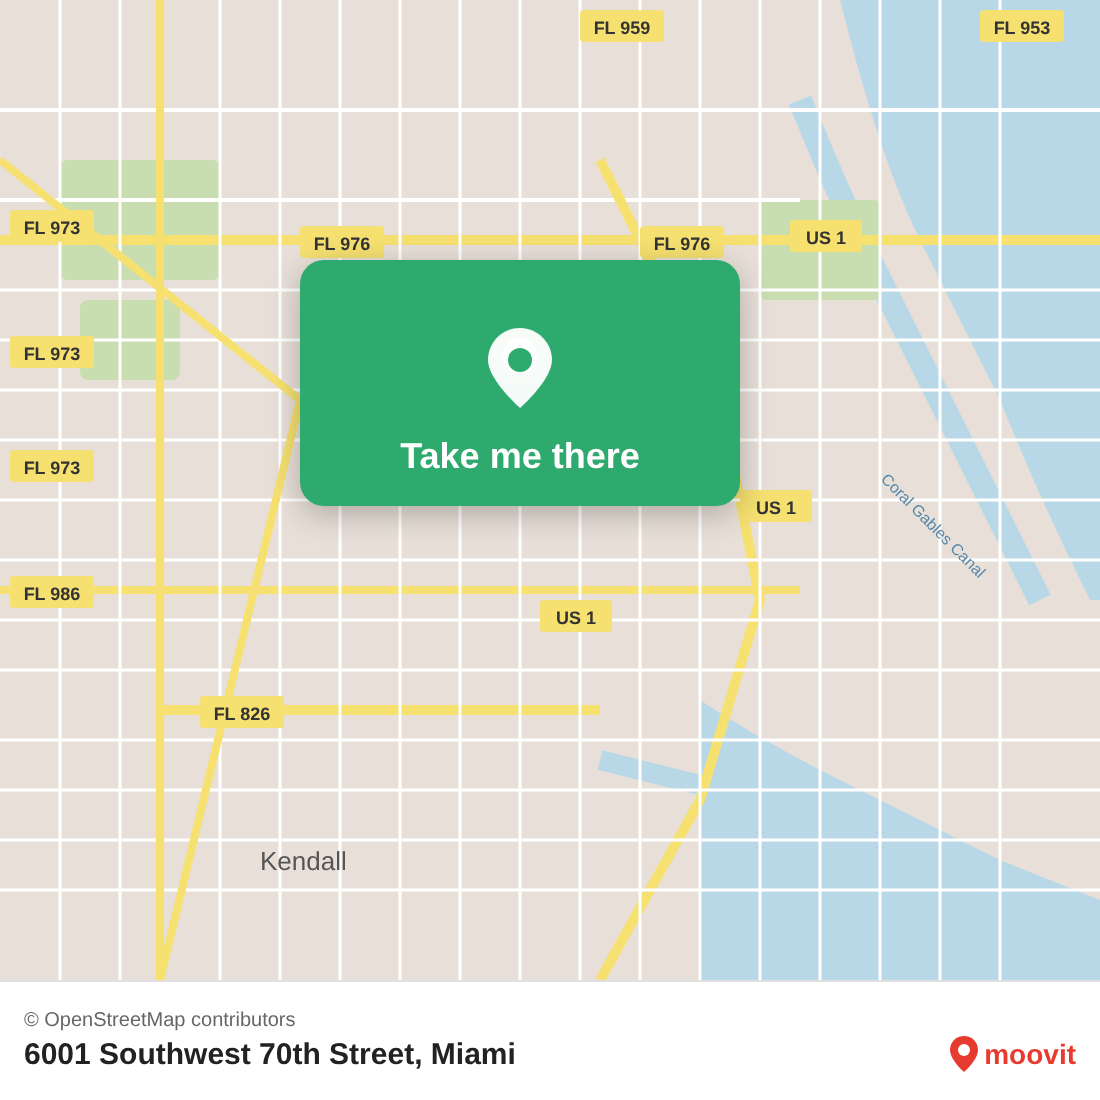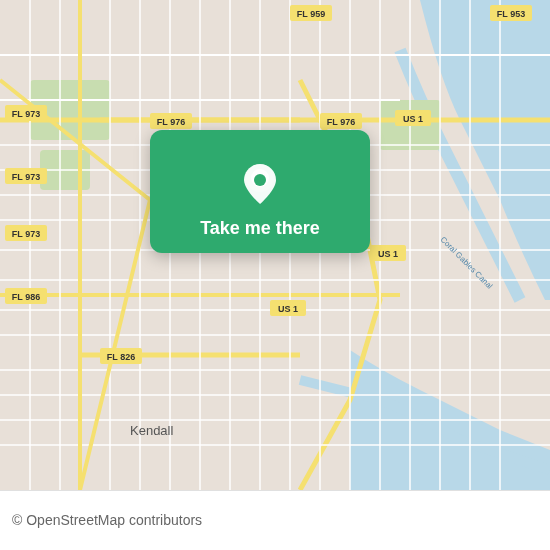--- a/index.html
+++ b/index.html
@@ -53,21 +53,21 @@
       height: 60px;
       background: white;
       display: flex;
       flex-direction: column;
       justify-content: center;
       padding: 4px 12px;
       border-top: 1px solid #e0e0e0;
     }
 
     .attribution {
-      font-size: 14px;
+      font-size: 10px;
       color: #666;
       margin-bottom: 2px;
     }
 
     .address-line {
       font-size: 15px;
       font-weight: 600;
       color: #222;
       display: flex;
       align-items: center;
@@ -210,13 +210,23 @@
       <circle cx="24" cy="18" r="9" fill="white" opacity="0.9"></circle>
       <path d="M24 4 C15.2 4 8 11.2 8 20 C8 30 24 44 24 44 C24 44 40 30 40 20 C40 11.2 32.8 4 24 4 Z" fill="white" opacity="0.95"></path>
       <circle cx="24" cy="20" r="6" fill="#2eaa6e"></circle>
     </svg>
     <span class="take-me-there">Take me there</span>
   </div>
 </div>
 
 <div id="bottom-bar">
   <span class="attribution">© OpenStreetMap contributors</span>
+  <div class="address-line">
+    <span>6001 Southwest 70th Street, Miami</span>
+    <div class="moovit-logo">
+      <svg class="moovit-pin" viewBox="0 0 14 18" xmlns="http://www.w3.org/2000/svg">
+        <path d="M7 0 C3.1 0 0 3.1 0 7 C0 12 7 18 7 18 C7 18 14 12 14 7 C14 3.1 10.9 0 7 0 Z" fill="#e63b2e"></path>
+        <circle cx="7" cy="7" r="3" fill="white"></circle>
+      </svg>
+      <span>moovit</span>
+    </div>
+  </div>
 </div>
 
 </body></html>

